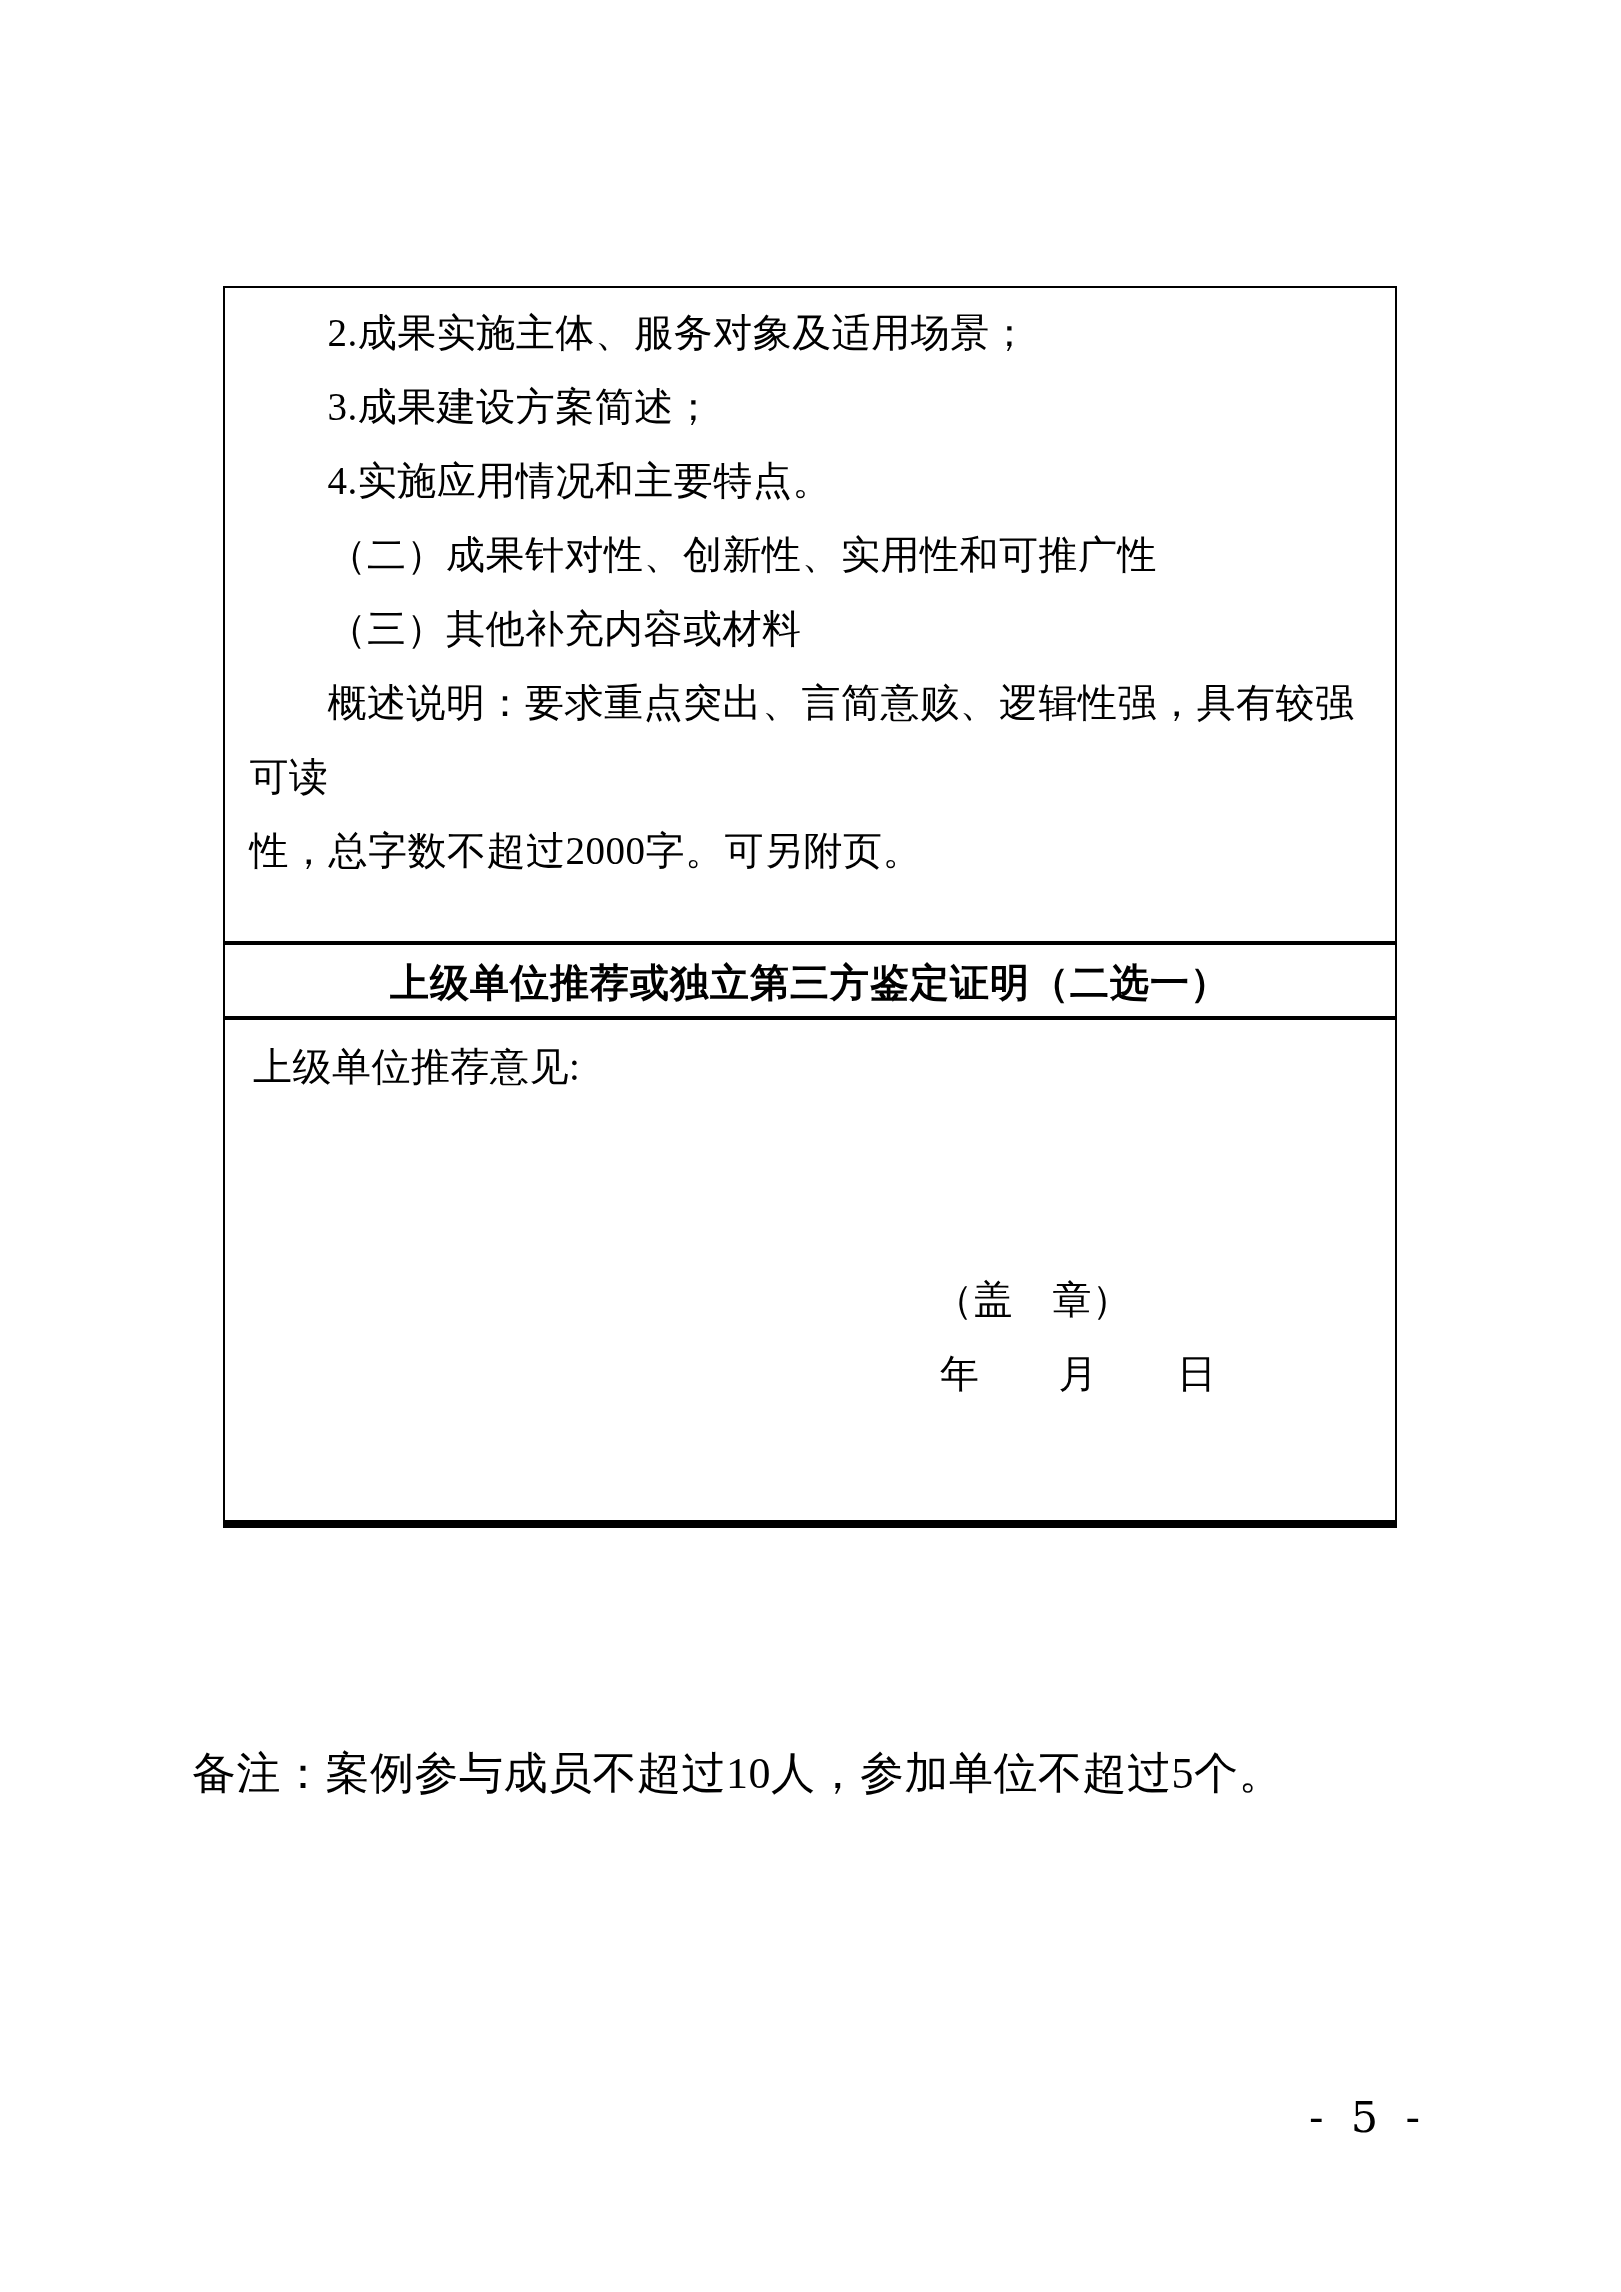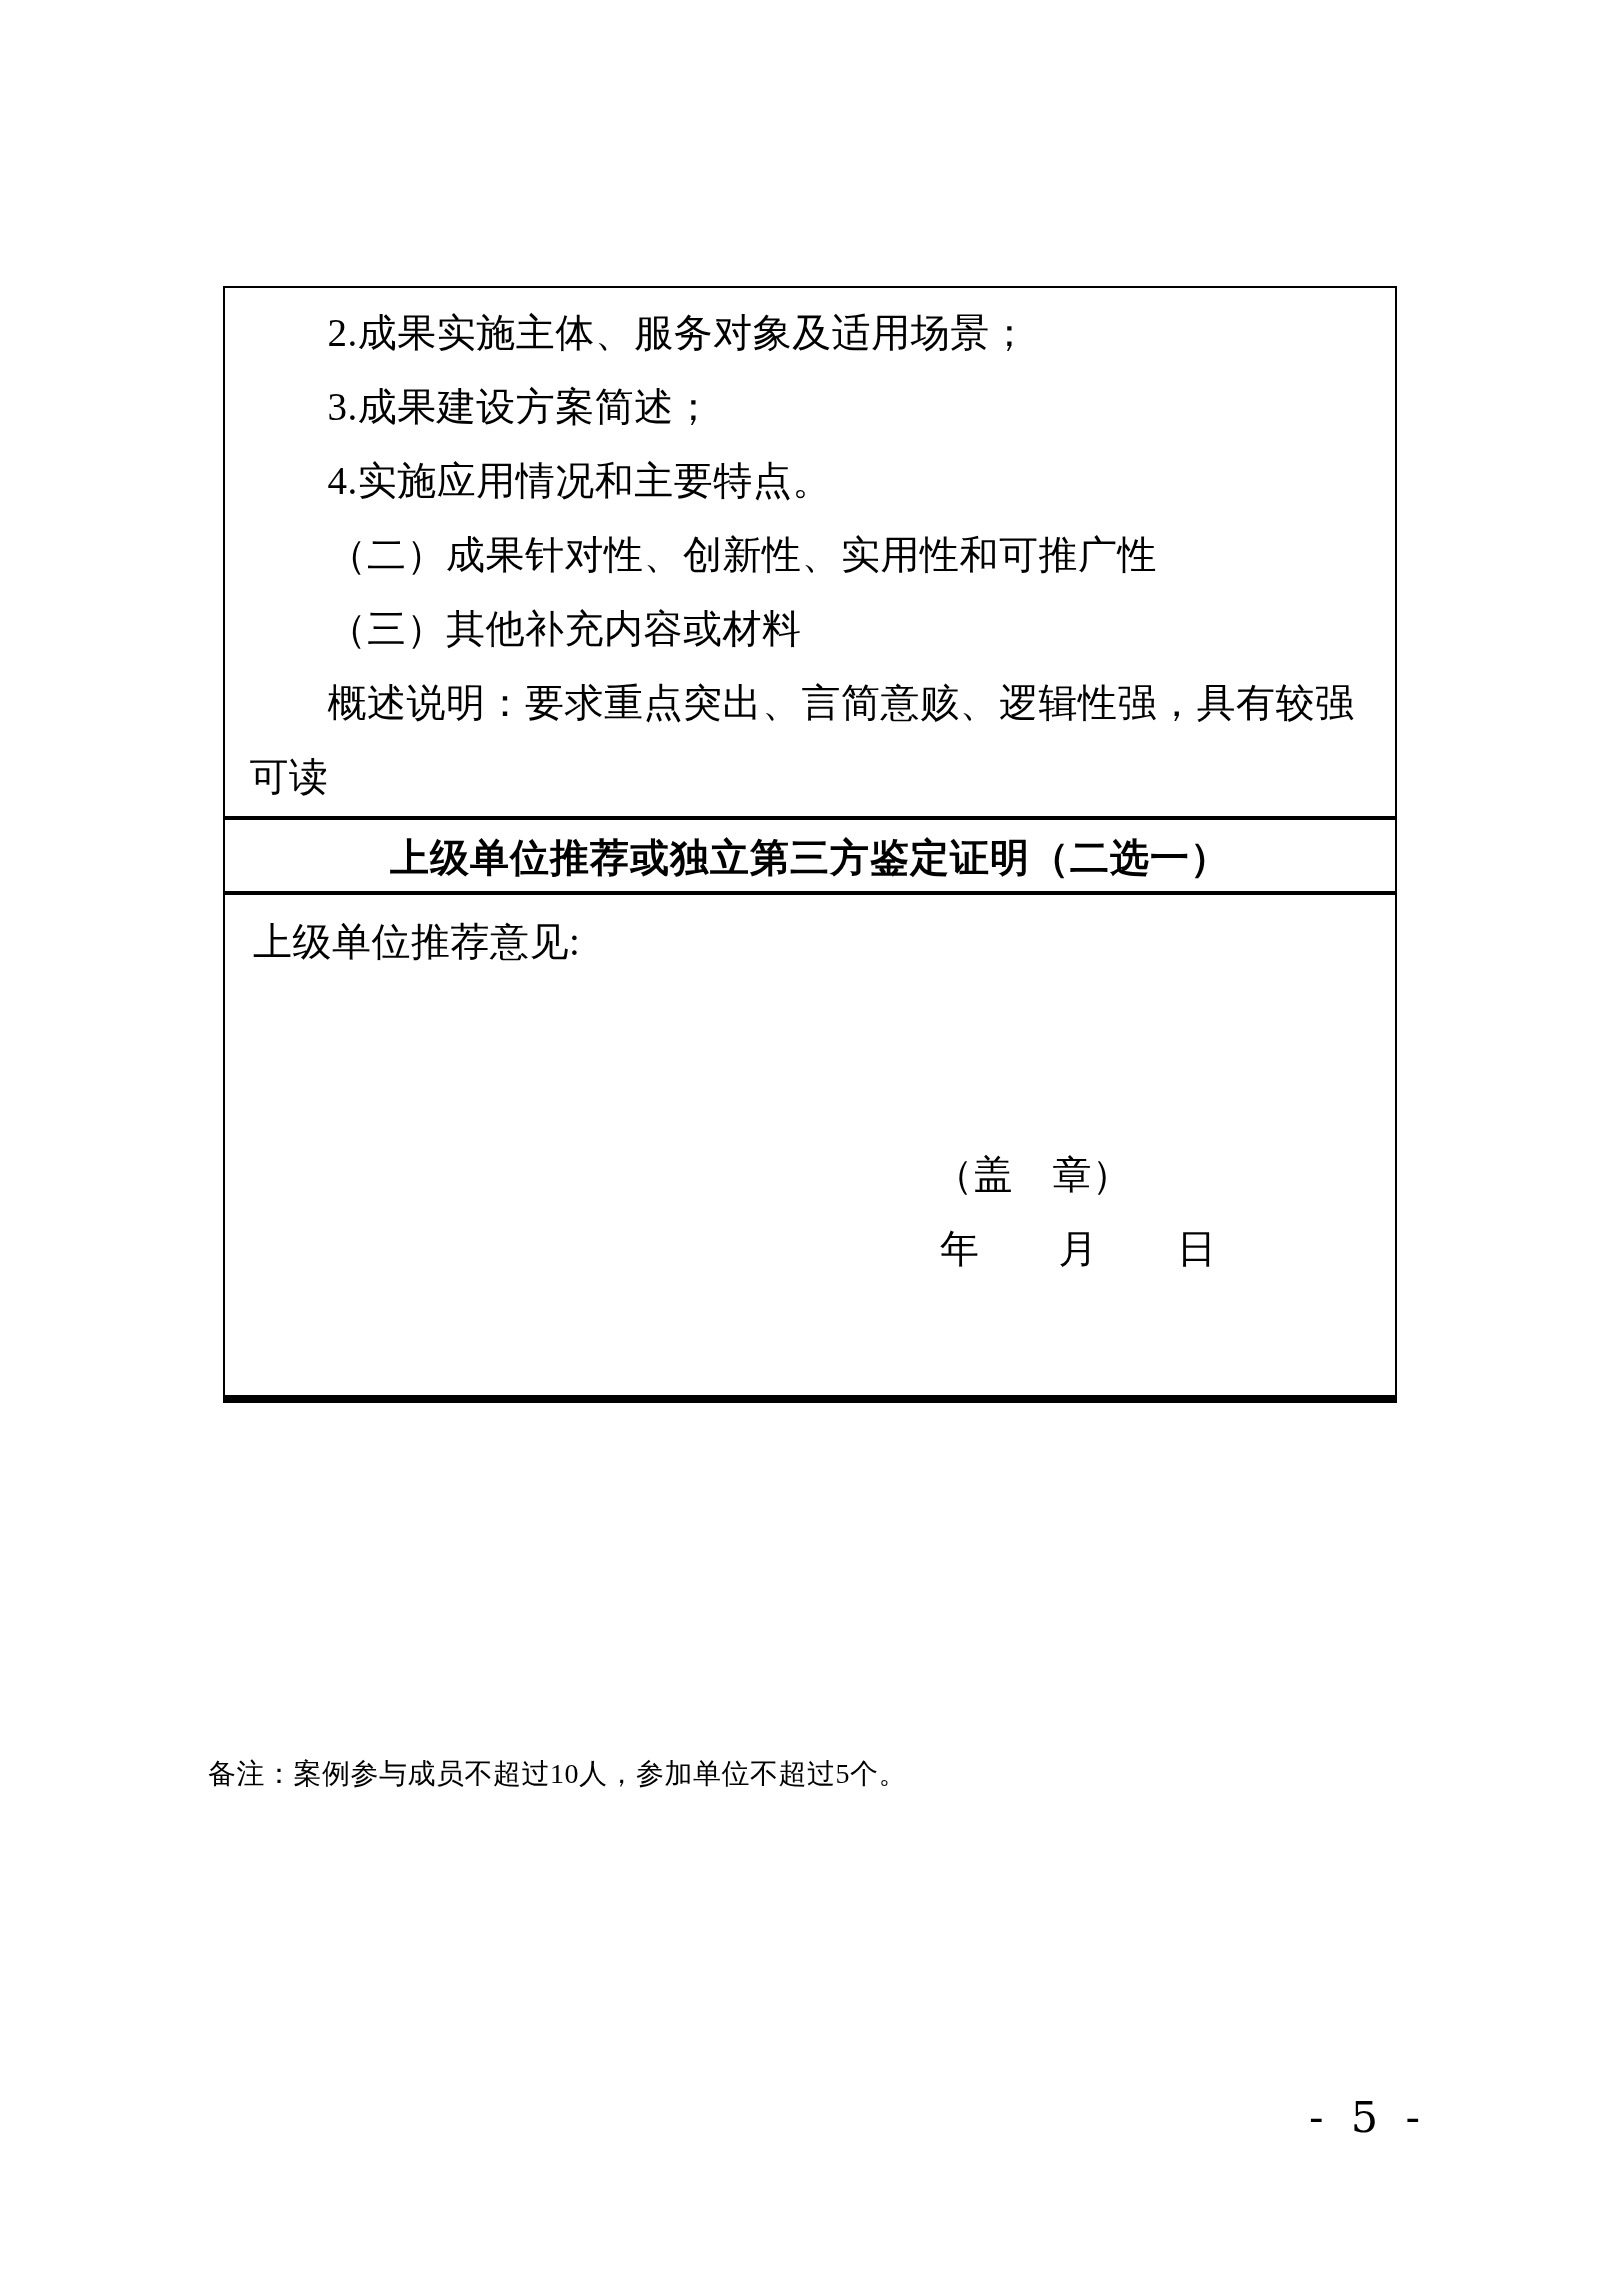--- a/index.html
+++ b/index.html
@@ -21,21 +21,21 @@
     border: 2.9px solid #000;
     border-bottom-width: 4.9px;
     background: #fff;
   }
   .row {
     box-sizing: border-box;
     font-size: 39px;
     overflow: hidden;
   }
   .row-overview {
-    height: 532px;
+    height: 657px;
     border-bottom: 4.9px solid #000;
     padding: 7.8px 19.6px 0 24.5px;
   }
   .ln { margin: 0; line-height: 74px; letter-spacing: 0.5px; }
   .ln.indent { text-indent: 78px; }
   .row-header {
     height: 75px;
     border-bottom: 4.9px solid #000;
     display: flex;
     align-items: center;
@@ -51,24 +51,24 @@
   }
   .spacer-lines { height: 149px; }
   .ln.stamp { text-align: right; padding-right: 240px; margin-top: 9.8px; }
   .ln.date  { text-align: right; padding-right: 155px; font-family: Liberation Serif, serif; }
   .row-third {
     height: 407px;
     padding: 9.8px 23.5px 0 17.6px;
   }
   .footnote {
     position: absolute;
-    left: 208px;
+    left: 192px;
     top: 1737px;
     margin: 0;
-    font-size: 28px;
+    font-size: 44px;
     line-height: 74px;
     letter-spacing: 0.5px;
   }
   .page-number {
     position: absolute;
     left: 1286px;
     top: 2094px;
     width: 157px;
     text-align: center;
     font-size: 43px;

